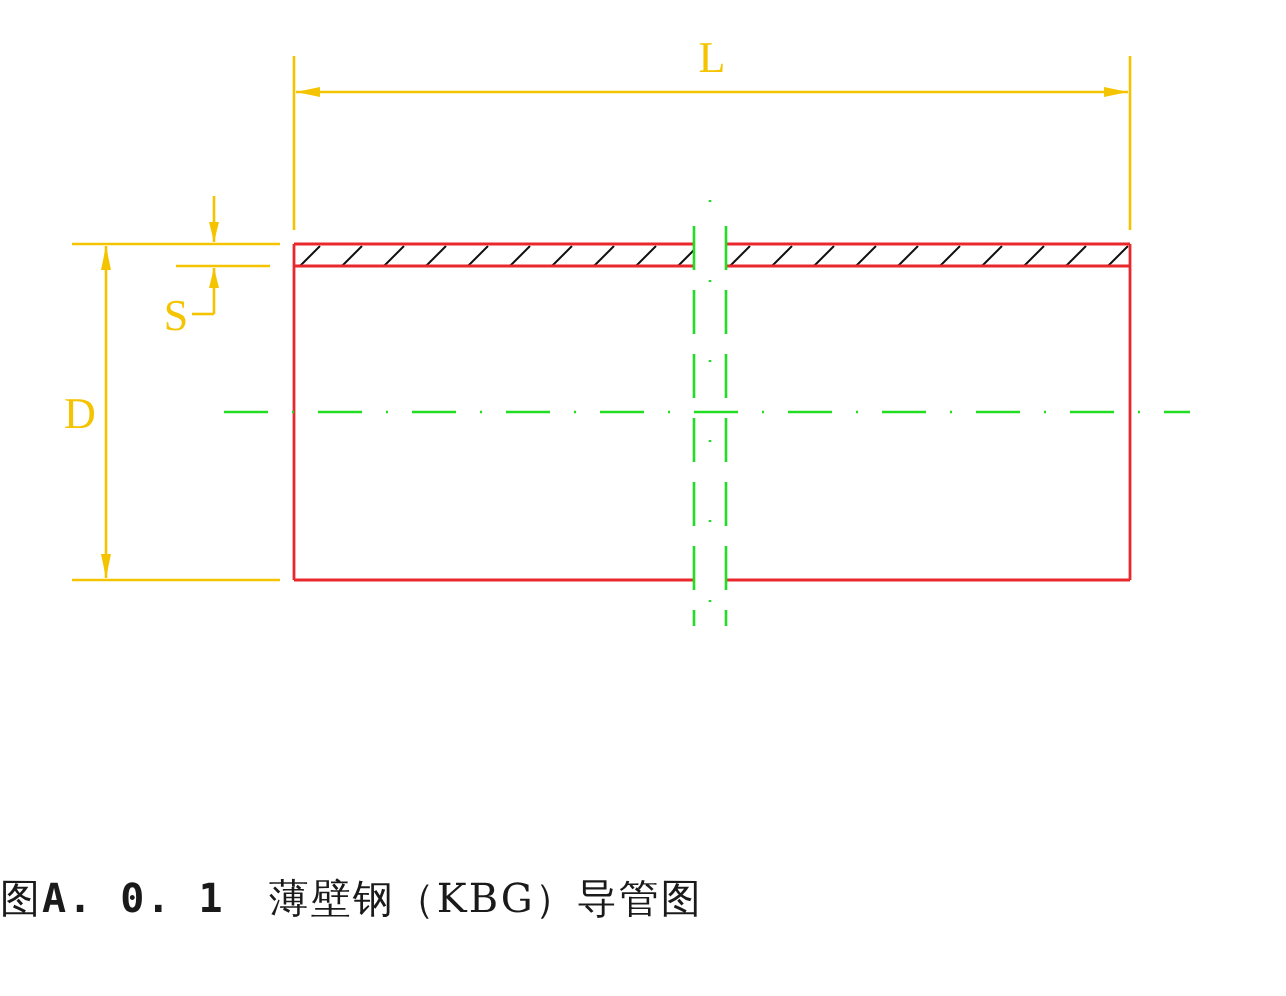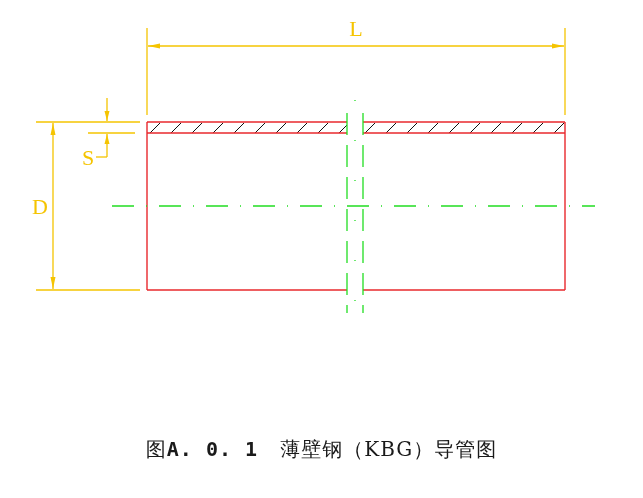--- a/index.html
+++ b/index.html
@@ -1,18 +1,18 @@
 <!DOCTYPE html>
 <html><head>
 <meta charset="utf-8">
 <style>
   html, body { margin:0; padding:0; background:#ffffff; }
   body { width:643px; height:498px; position:relative; overflow:hidden; font-family:"DejaVu Serif", serif; }
   #drawing { position:absolute; left:0; top:0; width:643px; height:498px; }
-  .caption { position:absolute; left:0; width:643px; top:436px; text-align:center; font-family:"DejaVu Serif","Liberation Serif", serif; font-size:20px; color:#1a1a1a; letter-spacing:1px; }
+  .caption { position:absolute; left:0; width:643px; top:436px; font-family:"DejaVu Serif","Liberation Serif", serif; font-size:20px; color:#1a1a1a; letter-spacing:1px; }
   .caption .bold { font-weight:bold; font-family:"DejaVu Sans Mono", monospace; }
   .dimtext { font-family:"Liberation Serif","DejaVu Serif", serif; font-size:22px; fill:#f5c400; }
 </style>
 </head>
 <body>
 
 <svg id="drawing" viewBox="0 0 643 498" xmlns="http://www.w3.org/2000/svg">
 
   <g stroke="#f5c400" stroke-width="1.3" fill="#f5c400">
     <line x1="147" y1="28" x2="147" y2="115"></line>

